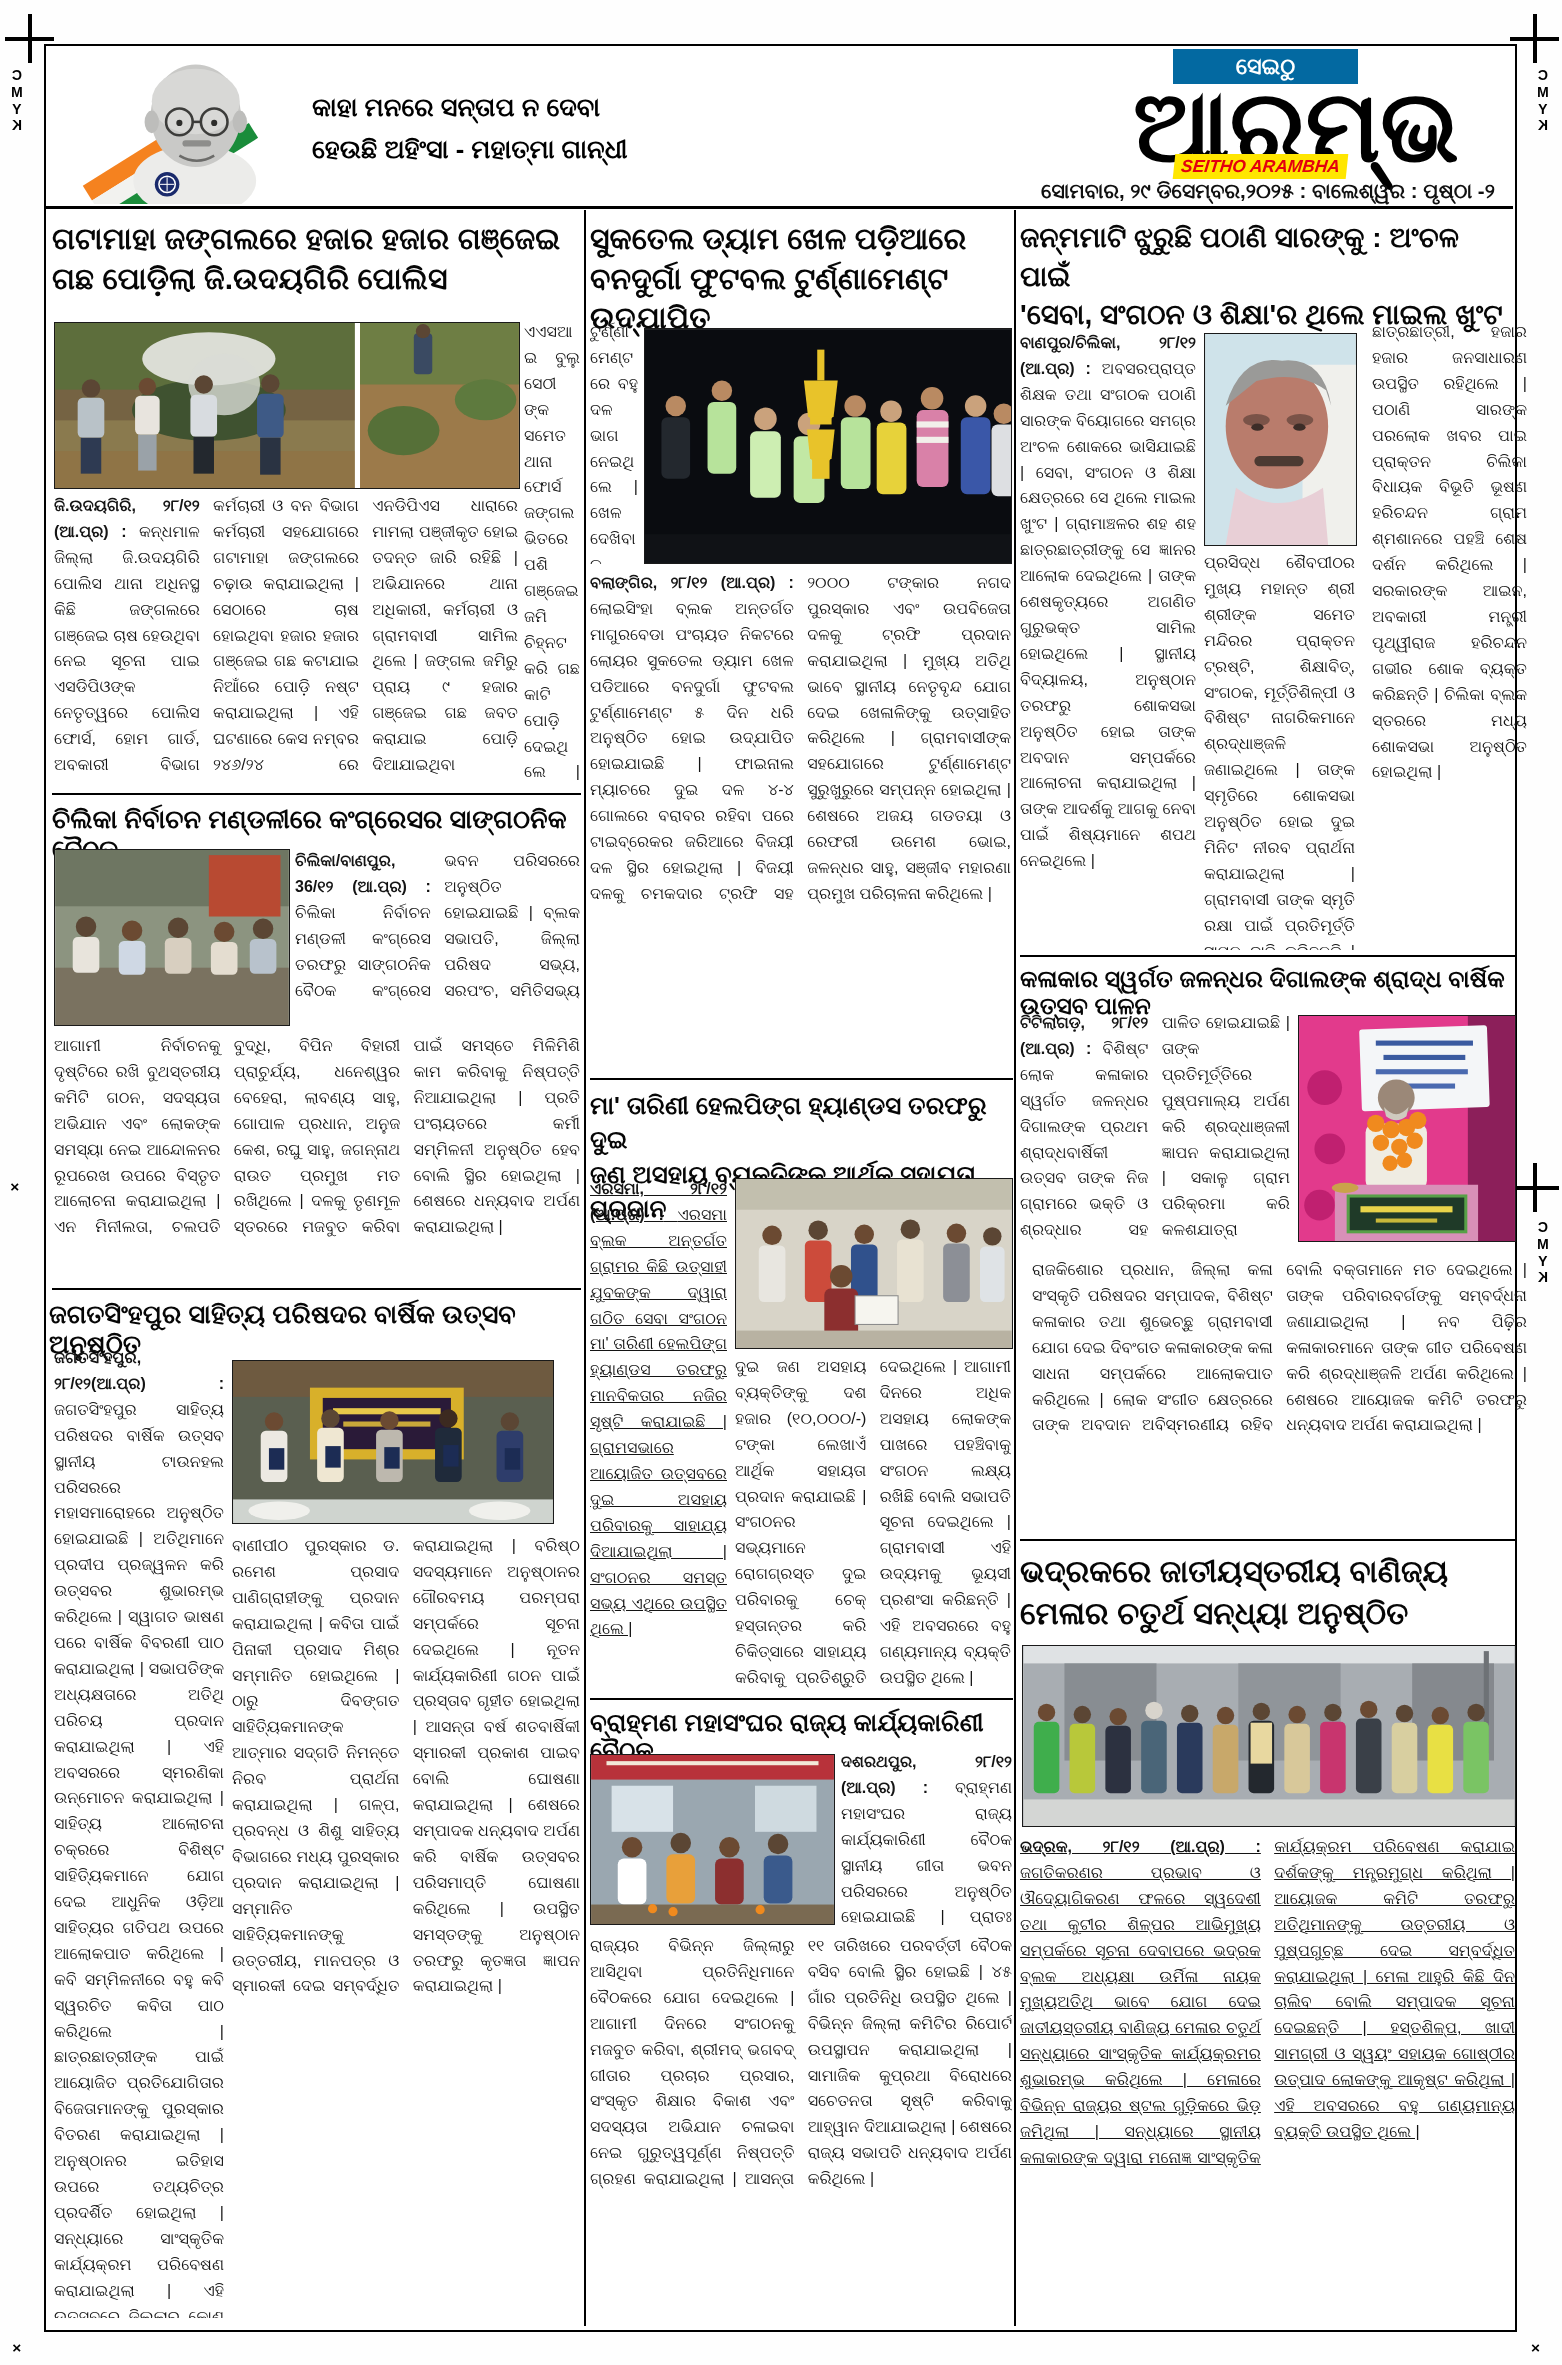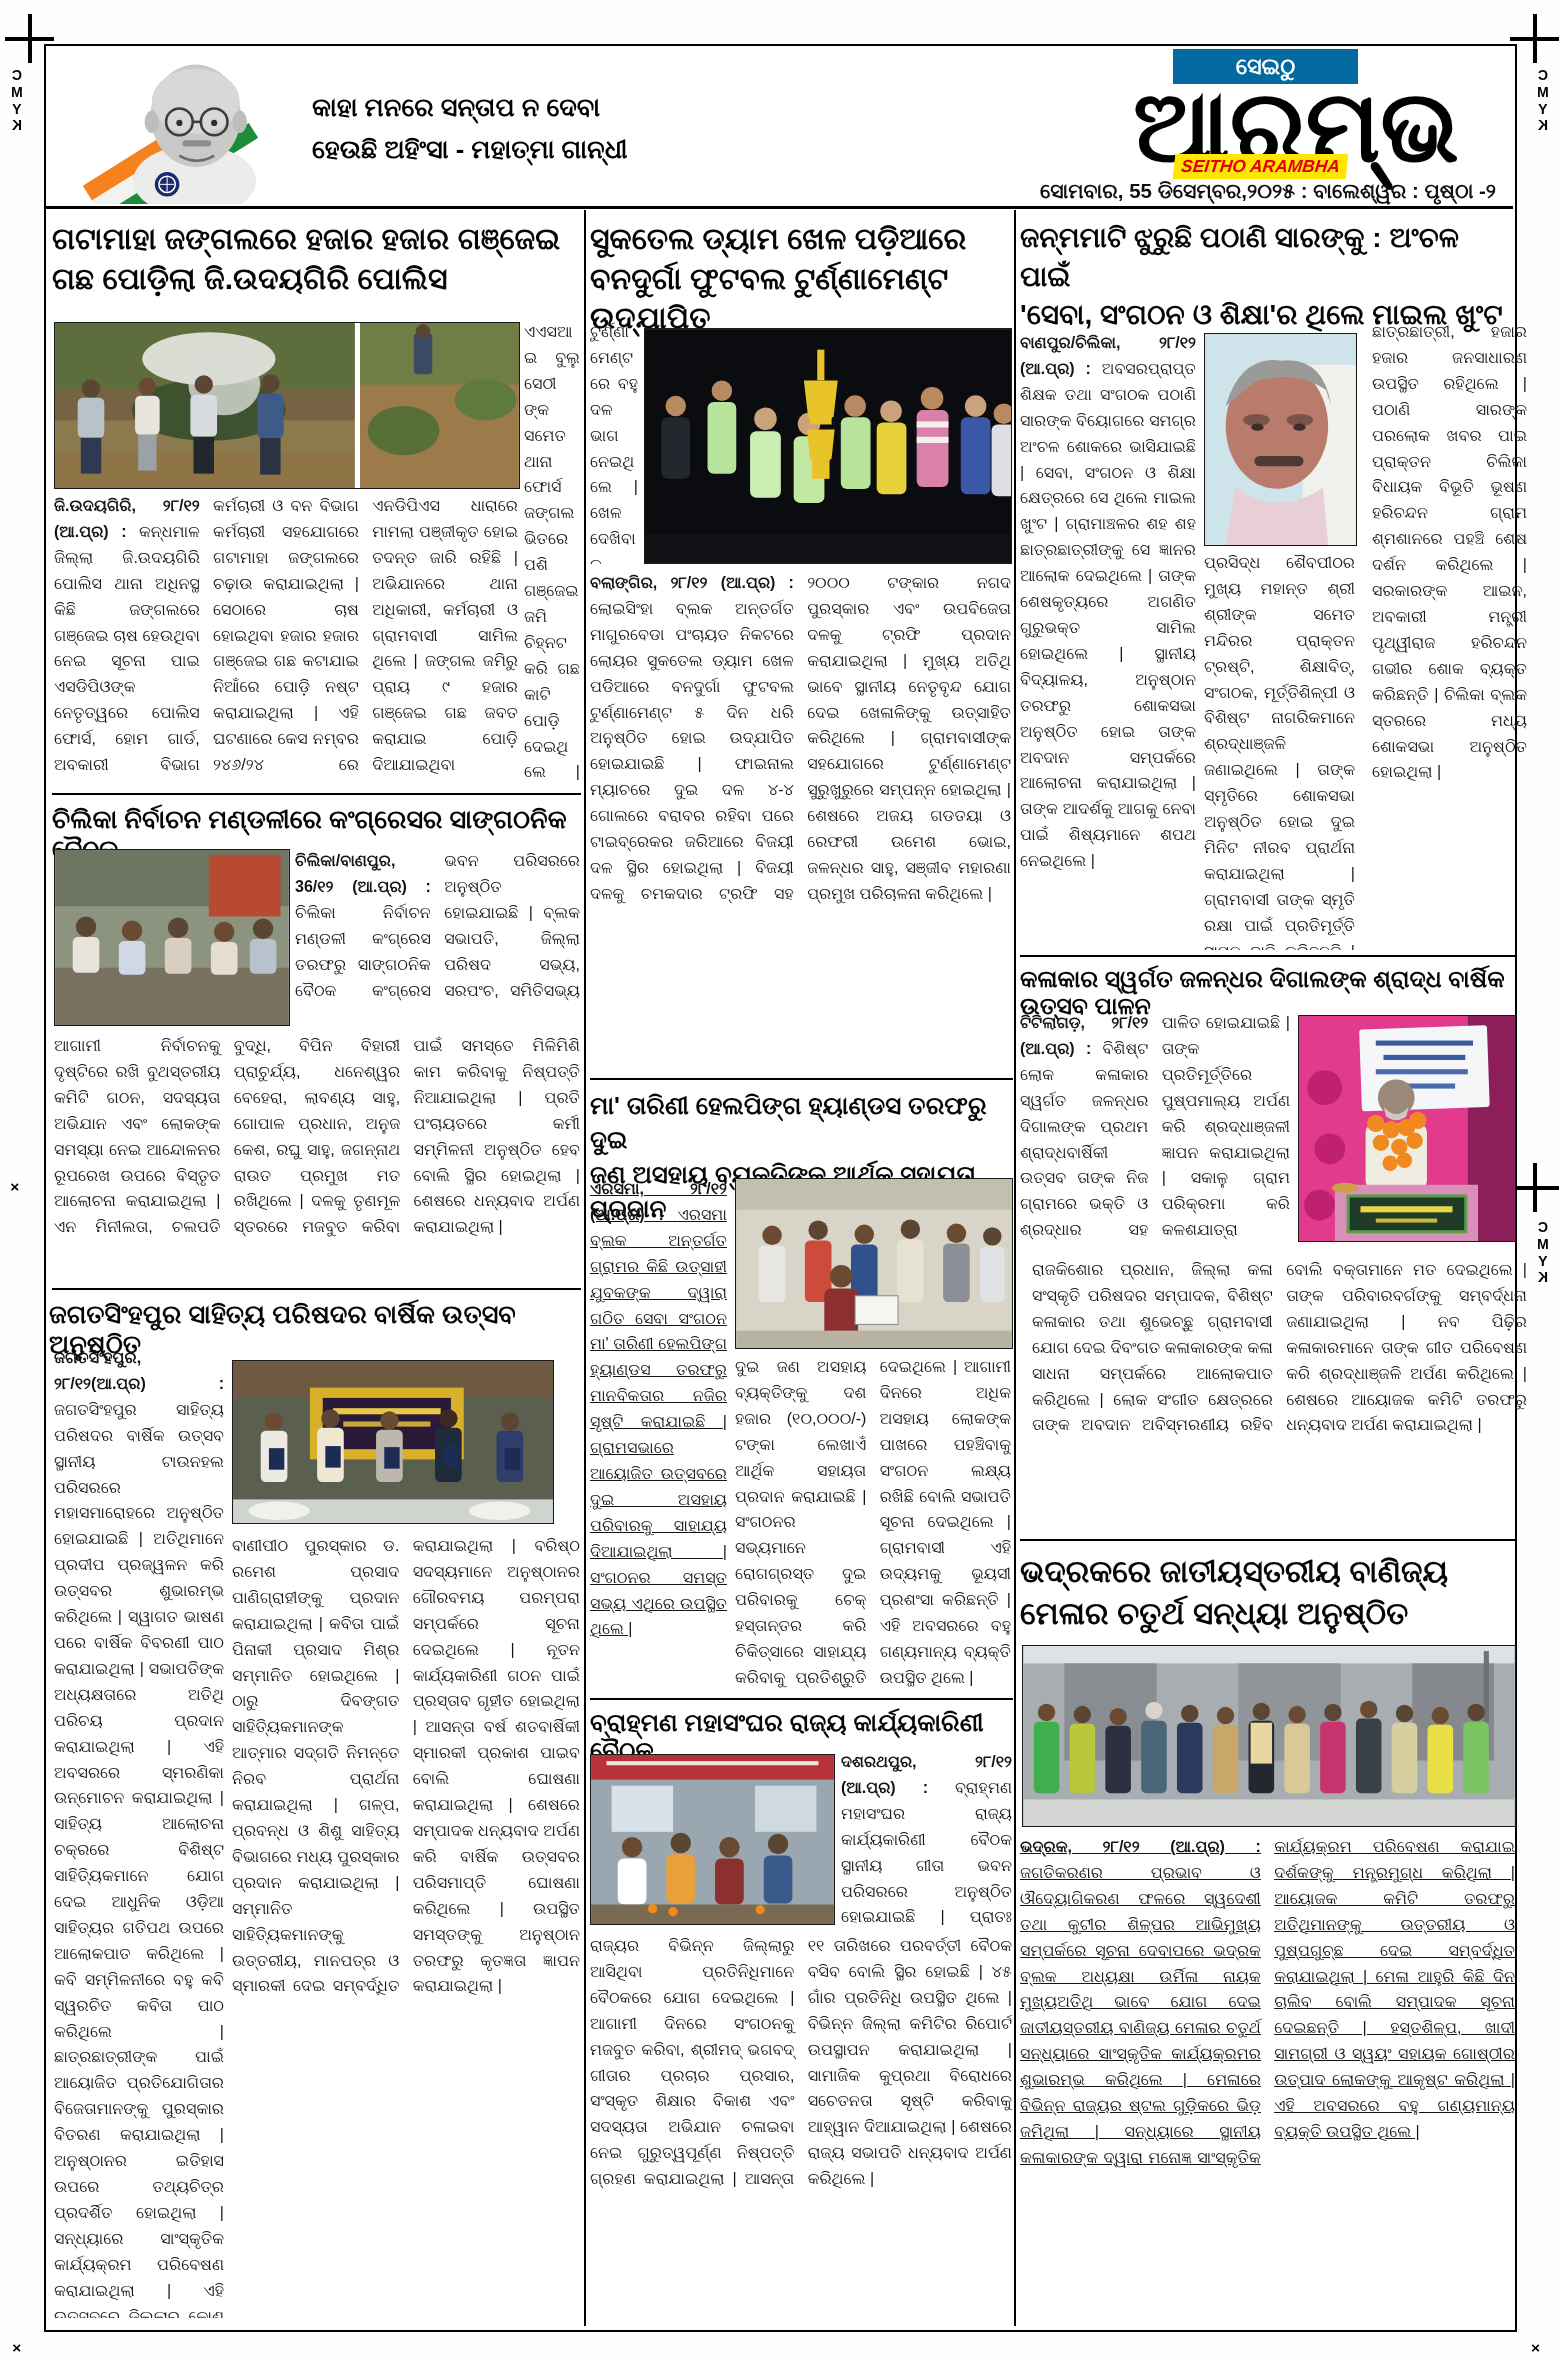--- a/index.html
+++ b/index.html
@@ -95,21 +95,21 @@
       <line x1="162" y1="262" x2="190" y2="262" stroke="#ffffff" stroke-width="2"></line>
     </svg>
   </div>
   <div class="quote" style="left:312px;top:86px;width:369px;">
     <div>କାହା ମନରେ ସନ୍ତାପ ନ ଦେବା</div>
     <div>ହେଉଛି ଅହିଂସା - ମହାତ୍ମା ଗାନ୍ଧୀ</div>
   </div>
   <div class="logo-top" style="left:1173px;top:49px;width:185px;height:35px;">ସେଇଠୁ</div>
   <div class="logo-main" style="left:1127px;top:78px;width:338px;text-align:center;">ଆରମ୍ଭ</div>
   <div class="logo-tag" style="left:1174px;top:154px;">SEITHO ARAMBHA</div>
-  <div class="dateline" style="left:1030px;top:179px;width:476px;">ସୋମବାର, 55 ଡିସେମ୍ବର,୨୦୨୫ : ବାଲେଶ୍ୱର : ପୃଷ୍ଠା -୨</div>
+  <div class="dateline" style="left:1030px;top:179px;width:476px;">ସୋମବାର, ୨୯ ଡିସେମ୍ବର,୨୦୨୫ : ବାଲେଶ୍ୱର : ପୃଷ୍ଠା -୨</div>
   <div class="rule-h" style="left:44px;top:206px;width:1469px;height:2.6px;"></div>
 
   <div class="rule-v" style="left:584px;top:210px;height:2116px;"></div>
   <div class="rule-v" style="left:1014px;top:210px;height:2116px;"></div>
 
   <div class="headline" style="left:52px;top:219px;width:529px;font-size:30px;line-height:1.32;">
     <div>ଗଟାମାହା ଜଙ୍ଗଲରେ ହଜାର ହଜାର ଗଞ୍ଜେଇ</div>
     <div>ଗଛ ପୋଡ଼ିଲା ଜି.ଉଦୟଗିରି ପୋଲିସ</div>
   </div>
   <div class="photo" style="left:54px;top:322px;width:464px;height:165px;" aria-label="Police officers standing beside burning ganja plants in Gatamaha forest; second frame shows cleared hillside plantation">

